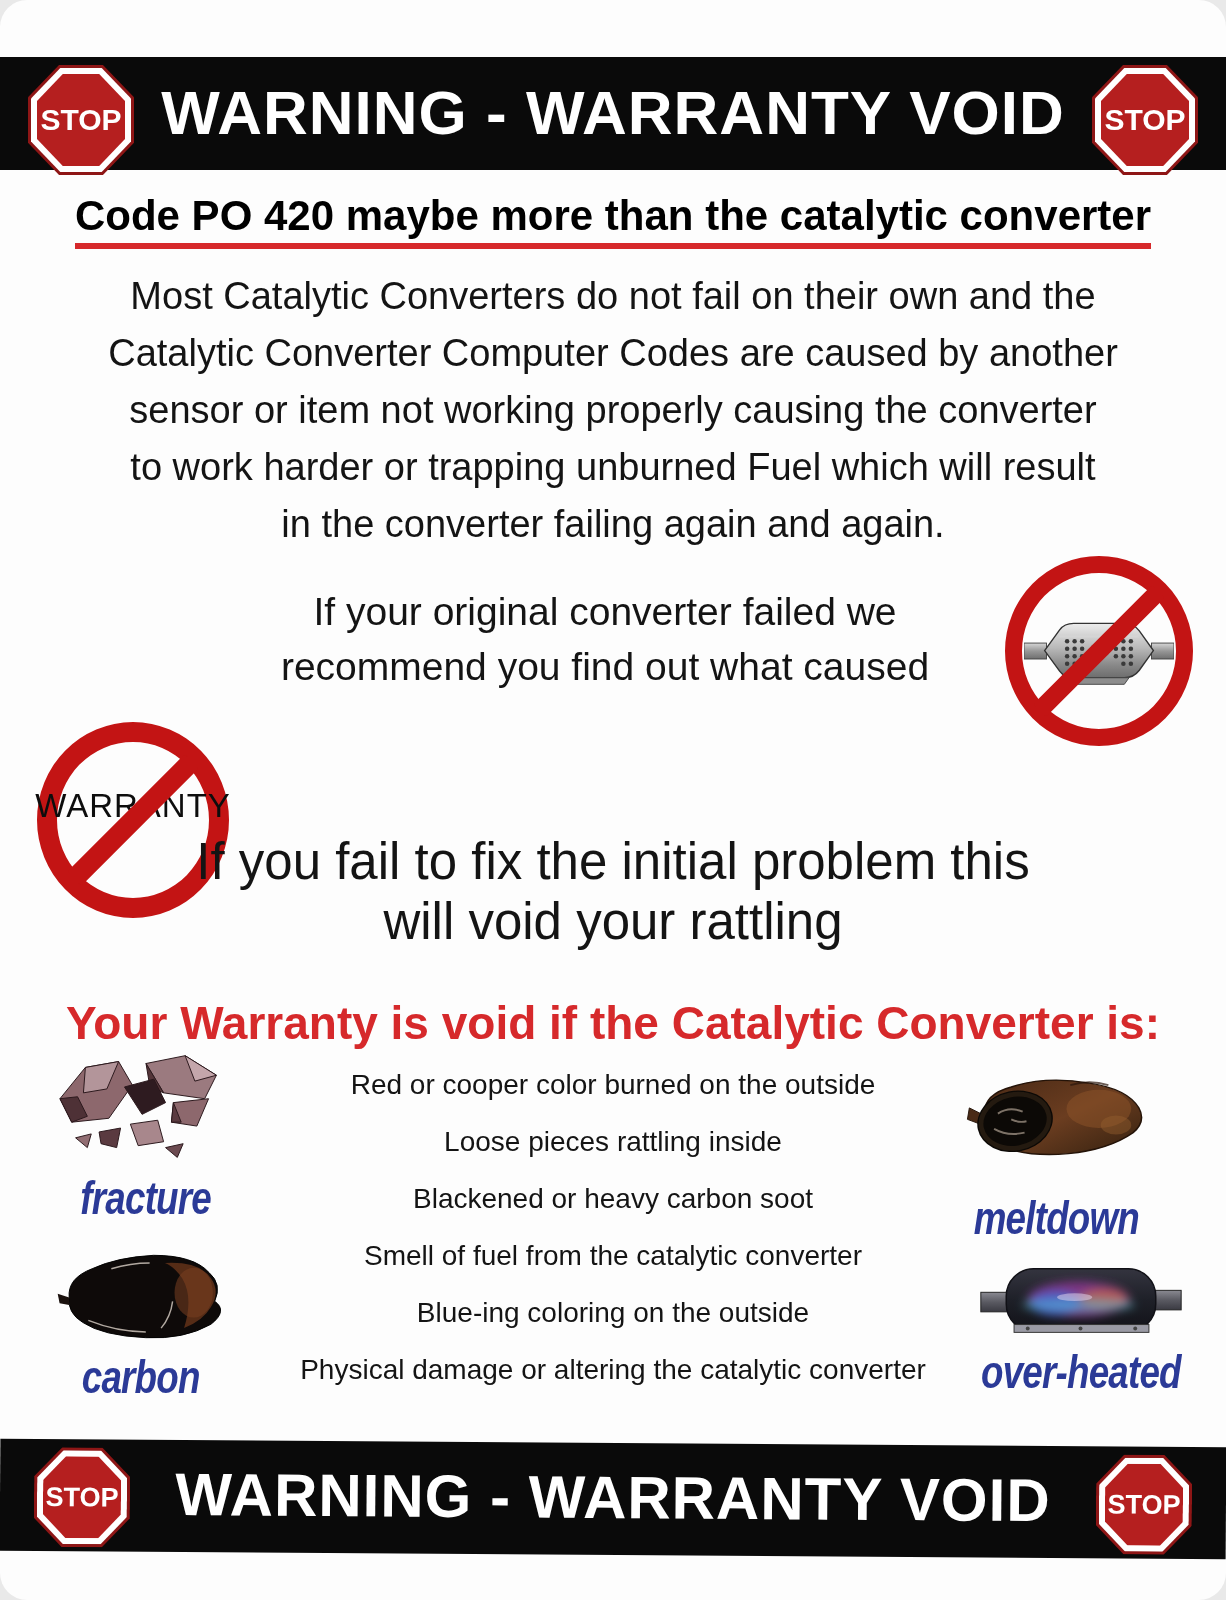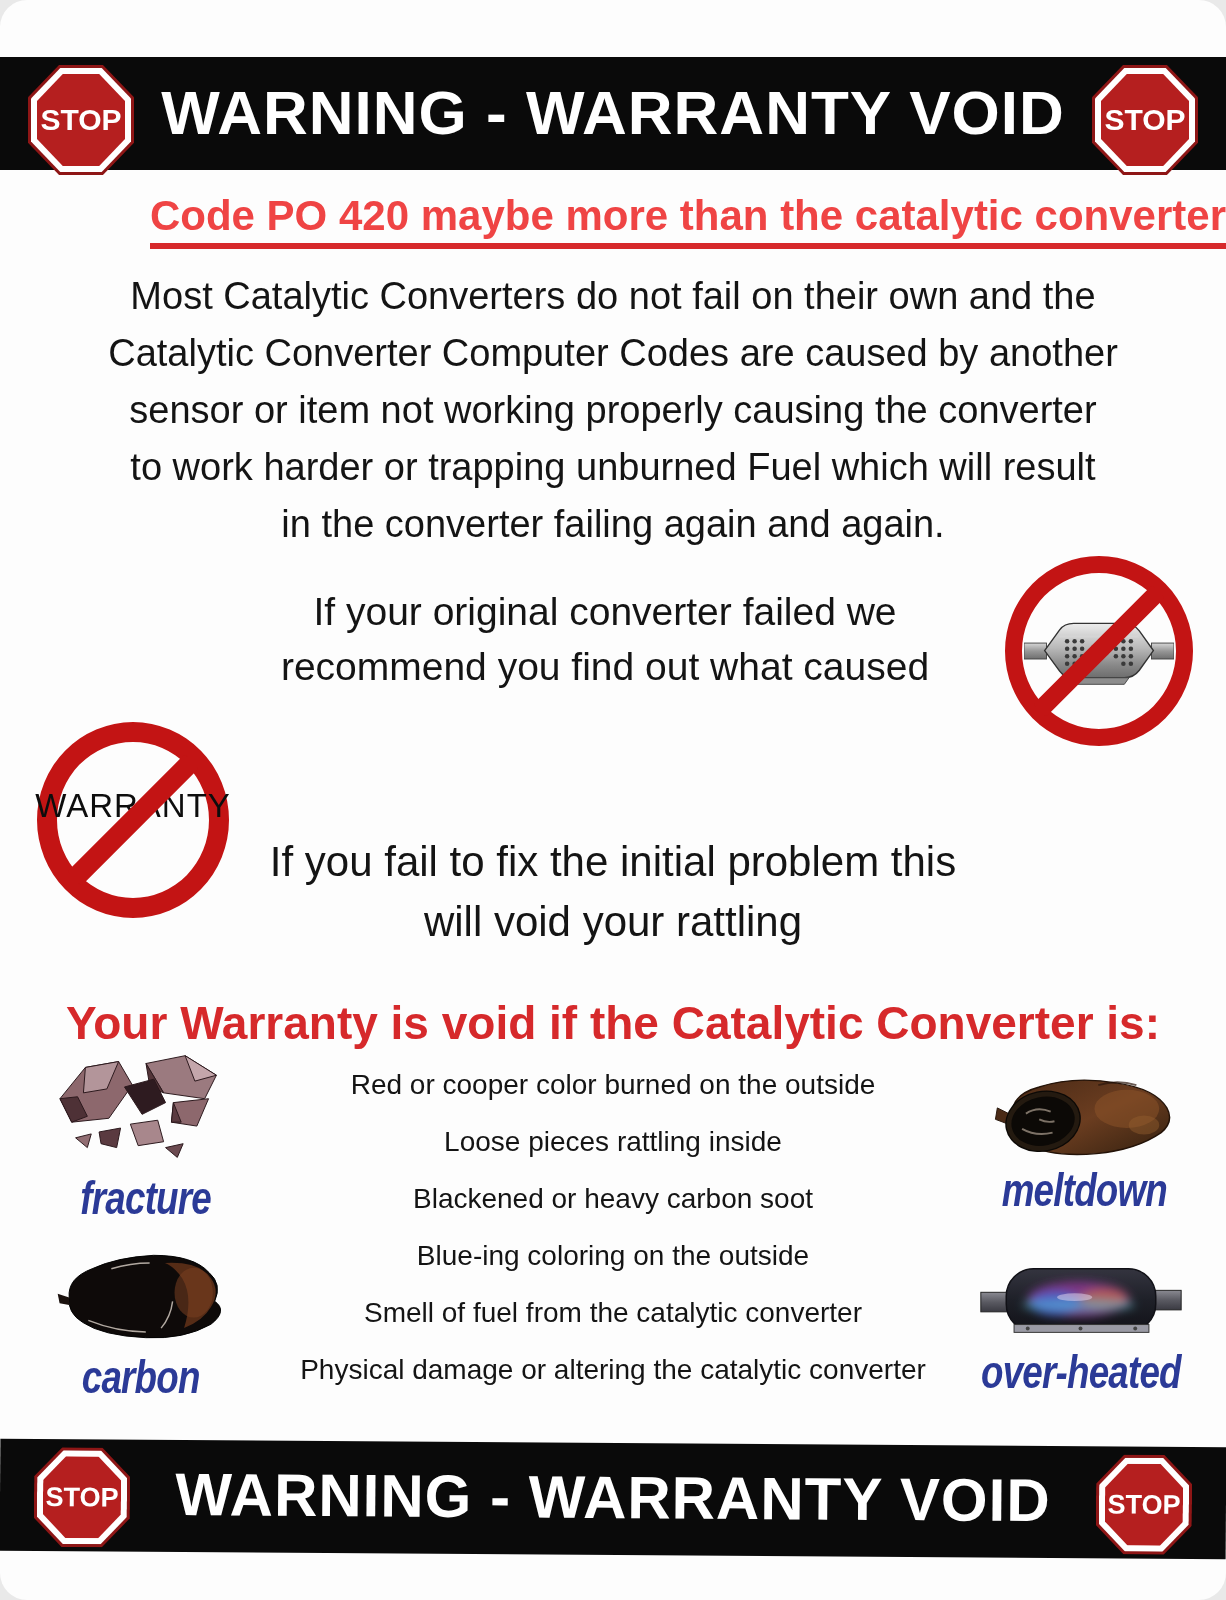--- a/index.html
+++ b/index.html
@@ -29,28 +29,28 @@
   .banner-bottom .stop-sign.pos-right{right:34px;}
   .oct{position:absolute;clip-path:polygon(29.3% 0%,70.7% 0%,100% 29.3%,100% 70.7%,70.7% 100%,29.3% 100%,0% 70.7%,0% 29.3%);}
   .oct-edge{inset:0;background:#8e1616;}
   .oct-ring{inset:3px;background:#ffffff;}
   .oct-core{inset:9px;background:#b51f1f;display:flex;align-items:center;justify-content:center;}
   .stop-text{color:#fff;font-weight:700;font-size:30px;letter-spacing:0px;}
   .sz-s .stop-text{font-size:27px;}
 
   
   .heading1{
-    position:absolute;top:192px;left:0;right:0;margin:0;text-align:right;
-    font-size:42px;line-height:48px;font-weight:700;color:#ef4444;
+    position:absolute;top:192px;left:0;right:0;margin:0;text-align:center;
+    font-size:42px;line-height:48px;font-weight:700;color:#000000;
   }
   .heading1 span{display:inline-block;border-bottom:6px solid #d6292b;padding-bottom:3px;}
   .para{position:absolute;text-align:center;white-space:nowrap;}
   .para1{top:268px;left:38px;width:1150px;font-size:38px;line-height:57px;}
   .para2{top:584px;left:255px;width:700px;font-size:39px;line-height:55px;}
-  .para3{top:832px;left:0;width:1226px;font-size:42px;line-height:60px;}
+  .para3{top:832px;left:0;width:1226px;font-size:51px;line-height:60px;}
 
   .heading2{
     position:absolute;top:996px;left:0;right:0;margin:0;text-align:center;
     font-size:46px;font-weight:700;color:#d6292b;white-space:nowrap;
   }
 
   
   .nosign{position:absolute;border-radius:50%;box-sizing:border-box;display:flex;align-items:center;justify-content:center;}
   .nosign::after{
     content:"";position:absolute;left:50%;top:50%;z-index:3;border-radius:3px;
@@ -59,21 +59,21 @@
   .nosign-warranty{left:37px;top:722px;width:192px;height:196px;border:20px solid #c31414;}
   .nosign-warranty::after{width:166px;height:20px;}
   .warranty-word{position:relative;z-index:1;font-size:33px;color:#0d0d0d;letter-spacing:1px;white-space:nowrap;margin-top:-28px;}
   .nosign-converter{left:1005px;top:556px;width:188px;height:190px;border:17px solid #c31414;}
   .nosign-converter::after{width:168px;height:18px;}
   .nosign-converter svg{position:relative;z-index:1;}
 
   
   figure{margin:0;position:absolute;display:flex;flex-direction:column;align-items:center;font-style:italic;}
   .fig-fracture{left:46px;top:1042px;width:200px;}
-  .fig-meltdown{left:978px;top:1066px;width:212px;}
+  .fig-meltdown{left:950px;top:1066px;width:212px;gap:28px;}
   .fig-carbon{left:50px;top:1240px;width:182px;justify-content:flex-end;}
   .fig-overheated{left:978px;top:1262px;width:206px;}
   figcaption{
     font-weight:700;color:#2b3a97;font-size:46px;line-height:48px;
     transform:scaleX(0.8);transform-origin:center;letter-spacing:-1px;white-space:nowrap;
   }
 
   
   .cond-list{position:absolute;left:238px;top:1070px;width:750px;text-align:center;}
   .cond-item{font-size:28px;line-height:30px;margin-bottom:27px;white-space:nowrap;}
@@ -216,22 +216,22 @@
       <ellipse cx="168" cy="62" rx="16" ry="10" fill="#94602f" opacity="0.45"></ellipse>
       <path d="M120,20 Q140,14 160,20" stroke="#2a160c" stroke-width="2" fill="none" opacity="0.7"></path>
     </svg>
     <figcaption>meltdown</figcaption>
   </figure>
 
   <div class="cond-list">
     <div class="cond-item">Red or cooper color burned on the outside</div>
     <div class="cond-item">Loose pieces rattling inside</div>
     <div class="cond-item">Blackened or heavy carbon soot</div>
+    <div class="cond-item">Smell of fuel from the catalytic converter</div>
     <div class="cond-item">Blue-ing coloring on the outside</div>
-    <div class="cond-item">Smell of fuel from the catalytic converter</div>
     <div class="cond-item">Physical damage or altering the catalytic converter</div>
   </div>
 
   <figure class="fig-carbon">
     <svg width="182" height="113" viewBox="0 0 190 118">
       <path d="M20,60 Q18,40 44,30 Q70,18 108,16 Q150,16 166,34 Q180,46 172,64 Q186,74 168,88 Q140,104 100,102 Q55,100 34,86 Q18,76 20,60 Z" fill="#0e0a09" stroke="#000" stroke-width="1"></path>
       <path d="M20,60 L8,56 L10,66 L20,68 Z" fill="#1a110d"></path>
       <path d="M120,24 Q156,22 168,40 Q178,54 168,70 Q160,84 140,92 Q150,60 138,40 Q130,28 120,24 Z" fill="#5e3018" opacity="0.9"></path>
       <ellipse cx="150" cy="55" rx="20" ry="26" fill="#7a4020" opacity="0.55"></ellipse>
       <path d="M40,84 Q70,96 100,96 M116,92 Q126,80 128,64 M64,30 Q84,24 104,24" stroke="#cfc6bc" stroke-width="1.5" fill="none" opacity="0.85"></path>

